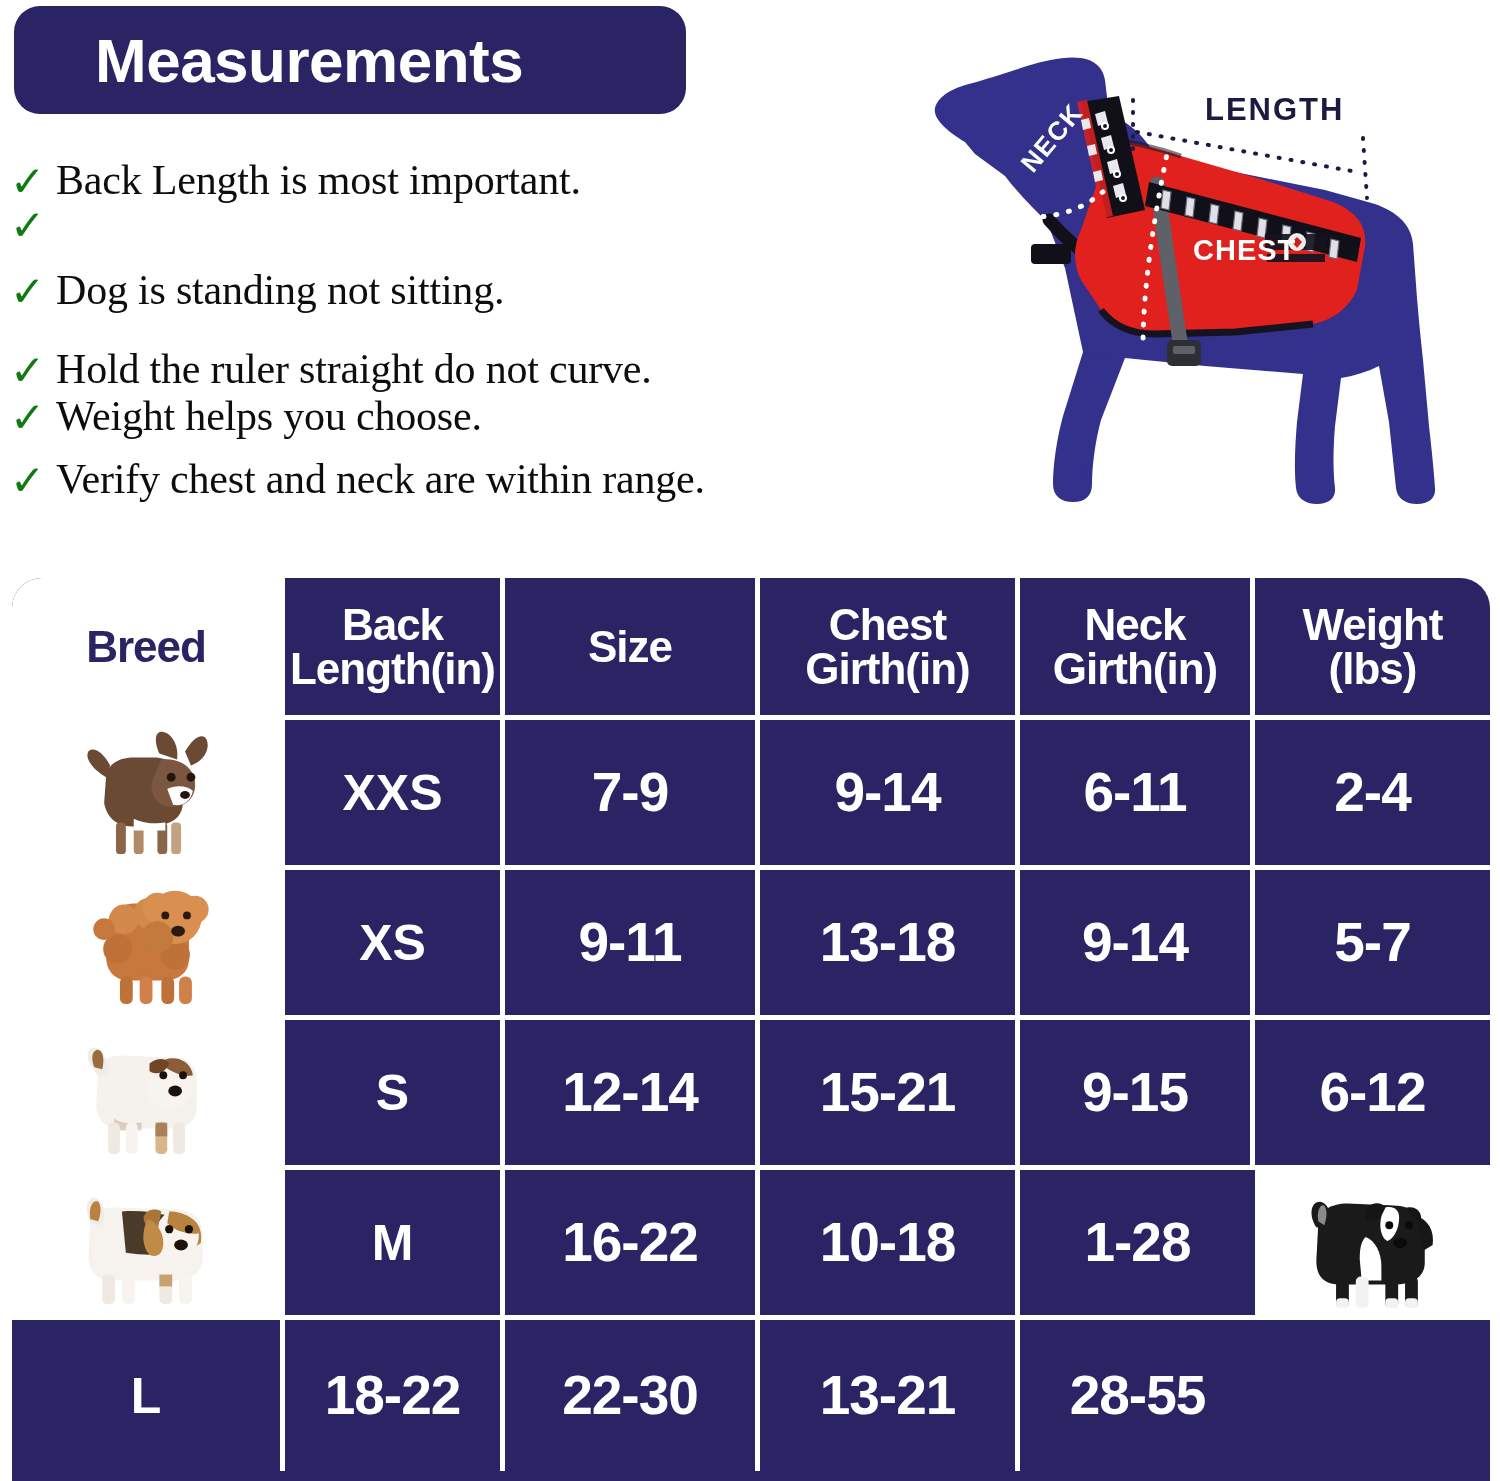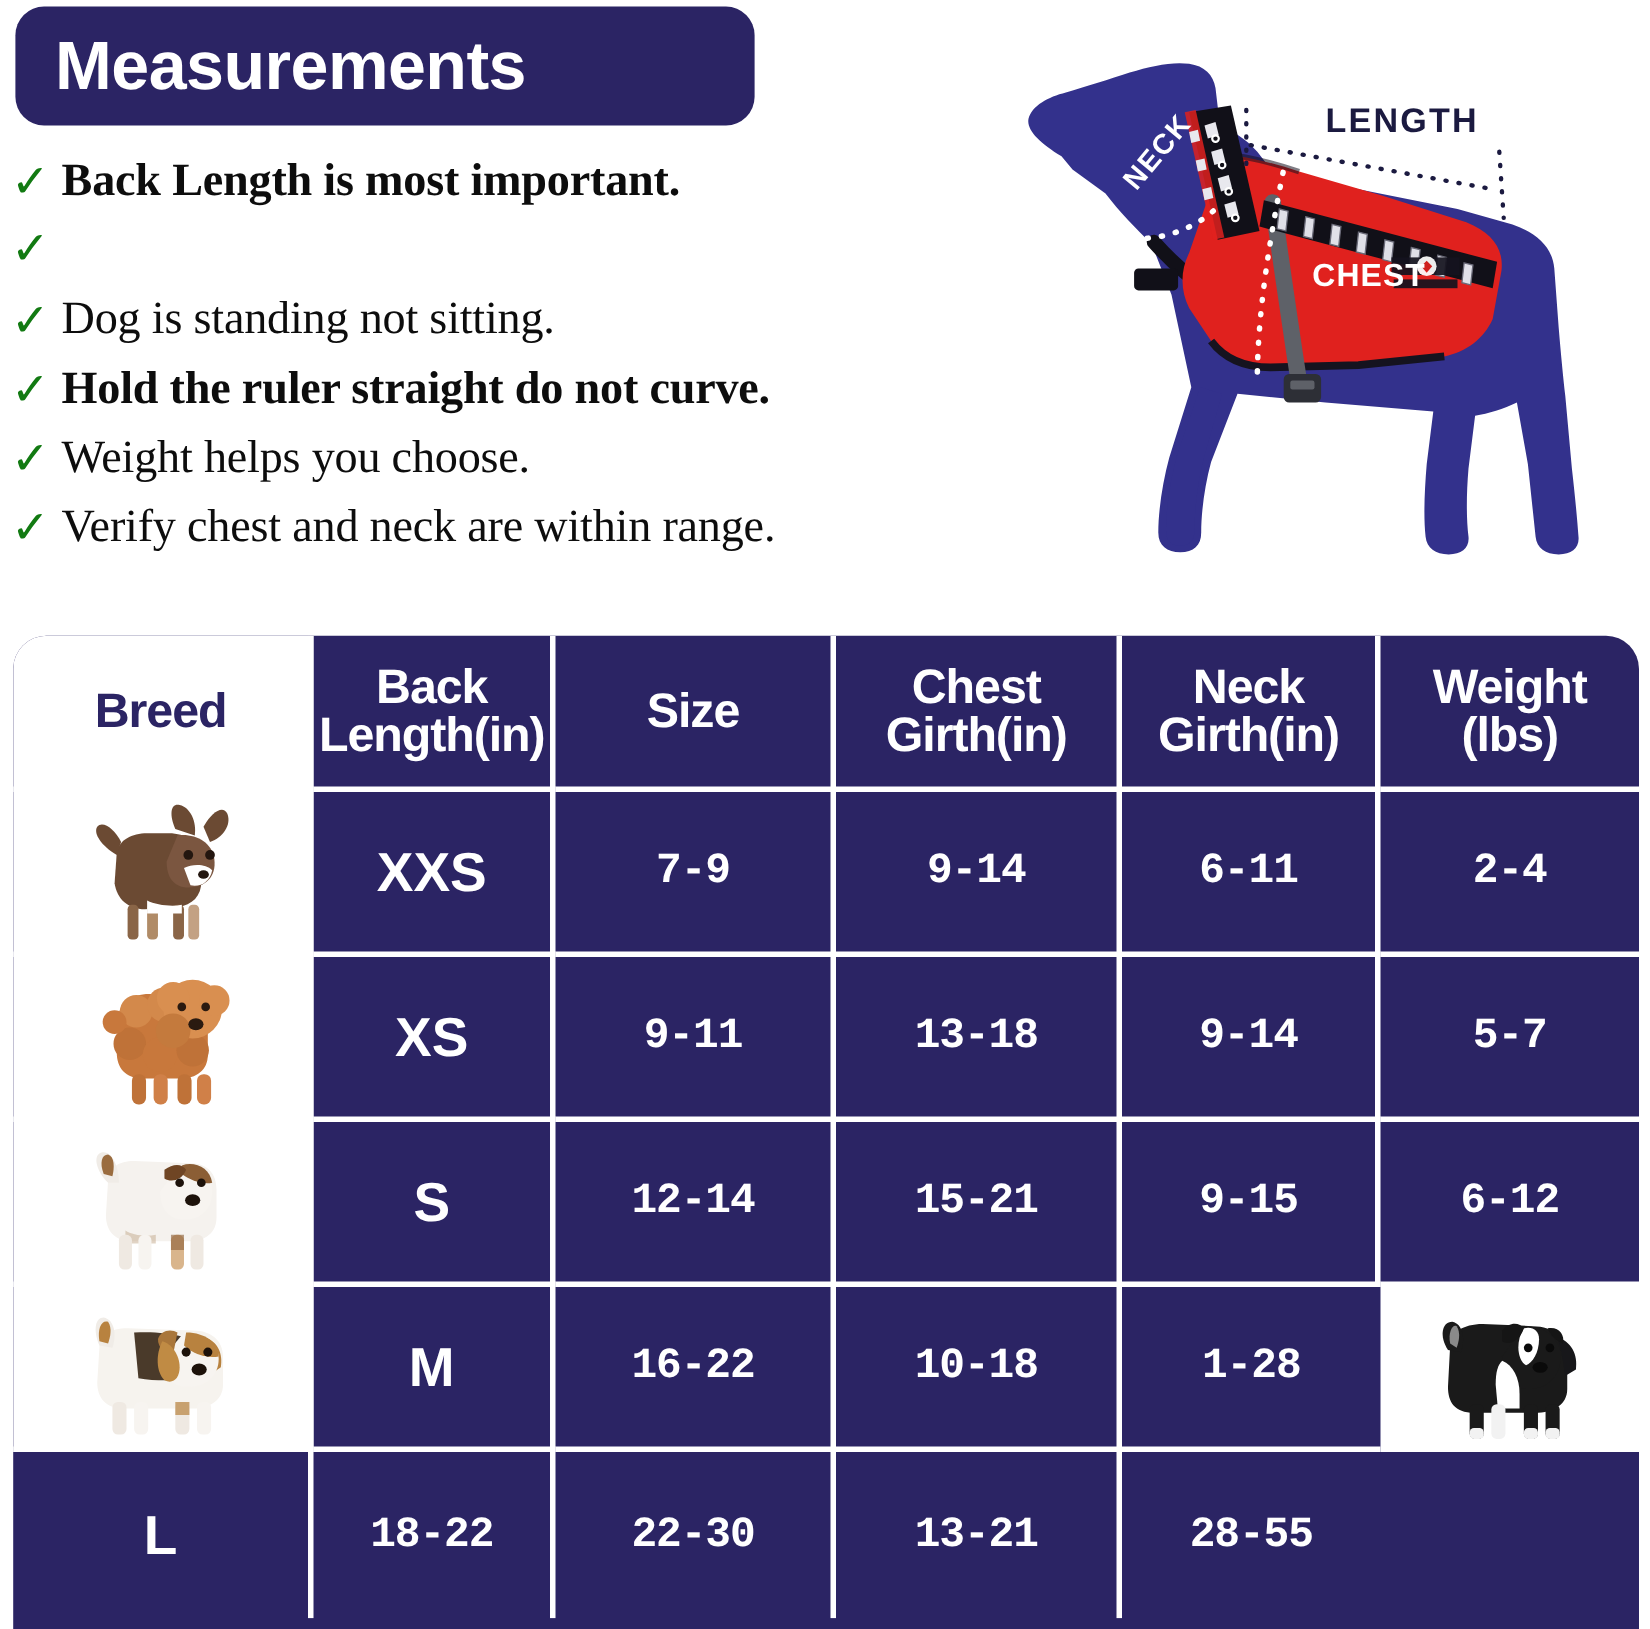--- a/index.html
+++ b/index.html
@@ -13,37 +13,37 @@
   .page{position:absolute;inset:0;}
 
   
   .title-badge{
     position:absolute;left:14px;top:6px;width:672px;height:108px;
     background:#2B2464;border-radius:26px;
     display:flex;align-items:center;
   }
   .title-text{
     color:#ffffff;font-weight:bold;font-size:62px;letter-spacing:-0.5px;
-    padding-left:36px;font-family:"Liberation Sans", sans-serif;
+    padding-left:81px;font-family:"Liberation Sans", sans-serif;
   }
 
   
   .bullets{position:absolute;left:10px;top:140px;width:930px;}
   .bullet-row{display:flex;align-items:baseline;height:63px;}
   .check{
     width:46px;flex:0 0 46px;color:#127A12;font-size:42px;line-height:1;
     font-family:"DejaVu Sans", sans-serif;text-align:left;
     transform:translateY(2px);
   }
   .bullet-text{
     font-family:"Liberation Serif", serif;
     font-size:42px;color:#0d0d0d;white-space:nowrap;
     letter-spacing:-0.2px;
   }
-  .bullet-text.bold{font-weight:bold;}
+  .bullet-text.bold{font-weight:normal;margin-top:16px;}
 
   
   .dog-wrap{position:absolute;left:905px;top:22px;width:590px;height:500px;}
   .dog-wrap svg{display:block;width:100%;height:100%;}
   .lbl{font-family:"Liberation Sans", sans-serif;font-weight:bold;}
 
   
   .tbl{
     position:absolute;left:12px;top:578px;width:1478px;height:1004px;
     background:#2B2464;border-radius:30px;overflow:hidden;
@@ -67,21 +67,21 @@
   }
   .cell.lastcol{border-right:none;}
   .cell.lastrow{border-bottom:none;}
   .head{font-size:44px;letter-spacing:-1px;}
   .head .ln{display:block;}
   .breed-head{
     background:#ffffff;color:#2B2464;font-size:44px;
   }
   .breed-cell{background:#ffffff;padding:6px 0;}
   .size-cell{font-size:50px;}
-  .val-cell{font-size:39px;letter-spacing:-1px;font-family:Liberation Mono, monospace;}
+  .val-cell{font-size:55px;letter-spacing:-1px;}
   .breed-cell svg{display:block;height:100%;width:auto;max-width:96%;}
   .breed-img{height:138px;display:flex;align-items:center;justify-content:center;width:100%;}
 </style>
 </head>
 <body>
 
 <div class="page">
 
   <div class="title-badge">
     <div class="title-text">Measurements</div>

